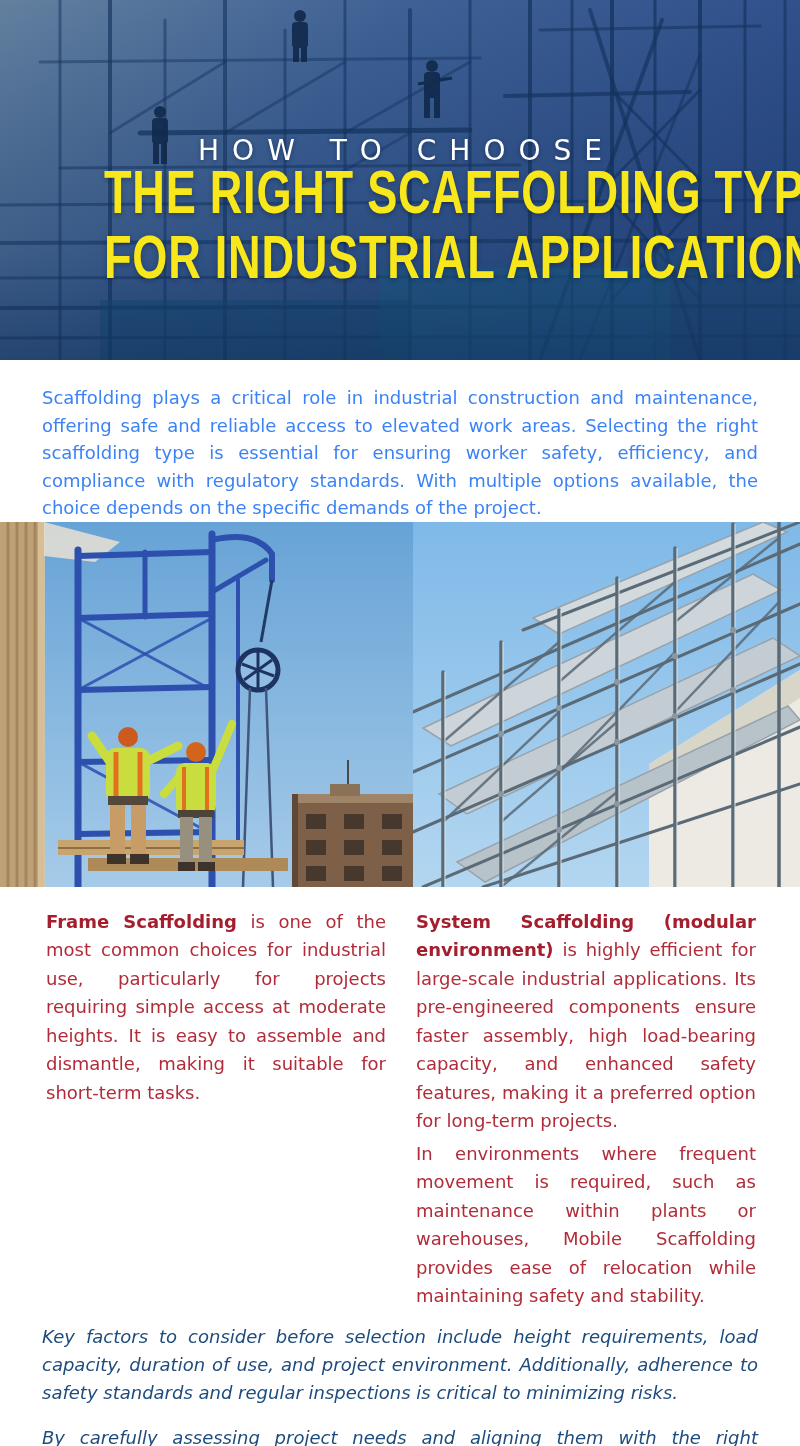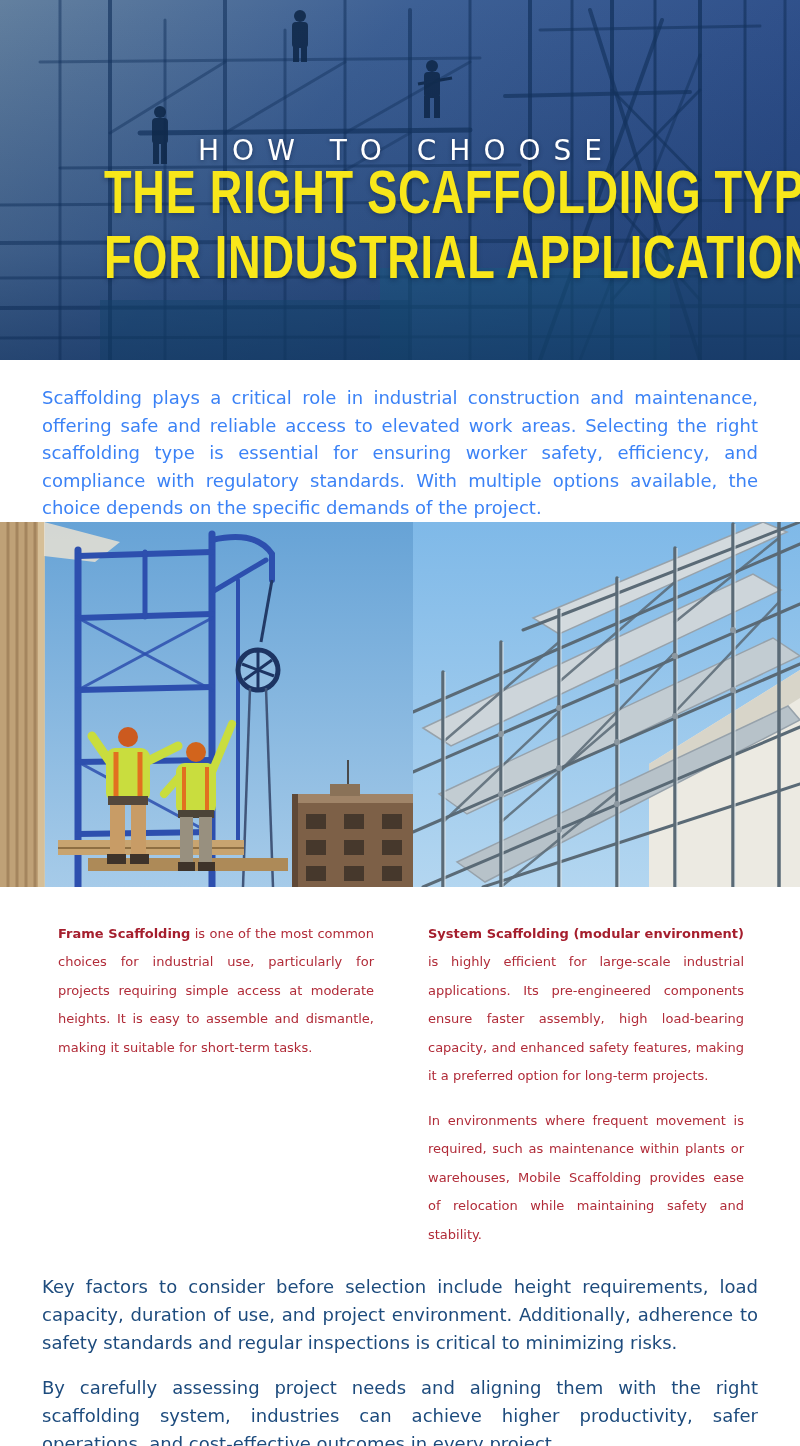--- a/index.html
+++ b/index.html
@@ -27,25 +27,25 @@
   }
   
   .intro{flex:0 0 153px;box-sizing:border-box;padding:24px 42px 0 42px;}
   .intro p{margin:0;text-align:justify;color:#3b82f6;font-size:18px;line-height:27.5px;font-weight:500;}
   
   .photos{flex:0 0 365px;display:flex;}
   .photos svg{display:block;}
   
   .columns{flex:0 0 322px;box-sizing:border-box;display:flex;gap:22px;padding:17px 40px 0 42px;}
   .col{width:349px;}
-  .col p{margin:16px;text-align:justify;color:#B12B38;font-size:13px;line-height:28.5px;font-weight:500;}
+  .col p{margin:4px;text-align:justify;color:#B12B38;font-size:18px;line-height:28.5px;font-weight:500;}
   .col p strong{color:#A51E2D;font-weight:700;}
   
   .outro{flex:0 0 199px;box-sizing:border-box;padding:8px 42px 0 42px;}
-  .outro p{margin:0 0 17px 0;text-align:justify;color:#1D4B7D;font-size:18px;line-height:28px;font-weight:500;}
+  .outro p{margin:0 0 17px 0;text-align:justify;color:#1D4B7D;font-size:18px;line-height:28px;font-weight:500;font-style:italic;}
 </style>
 </head>
 <body>
 
 <div class="page">
 
   <header class="hero">
     <svg width="800" height="360" viewBox="0 0 800 360" preserveAspectRatio="none">
       <defs>
         <linearGradient id="sky" x1="0" y1="0" x2="1" y2="0.4">

